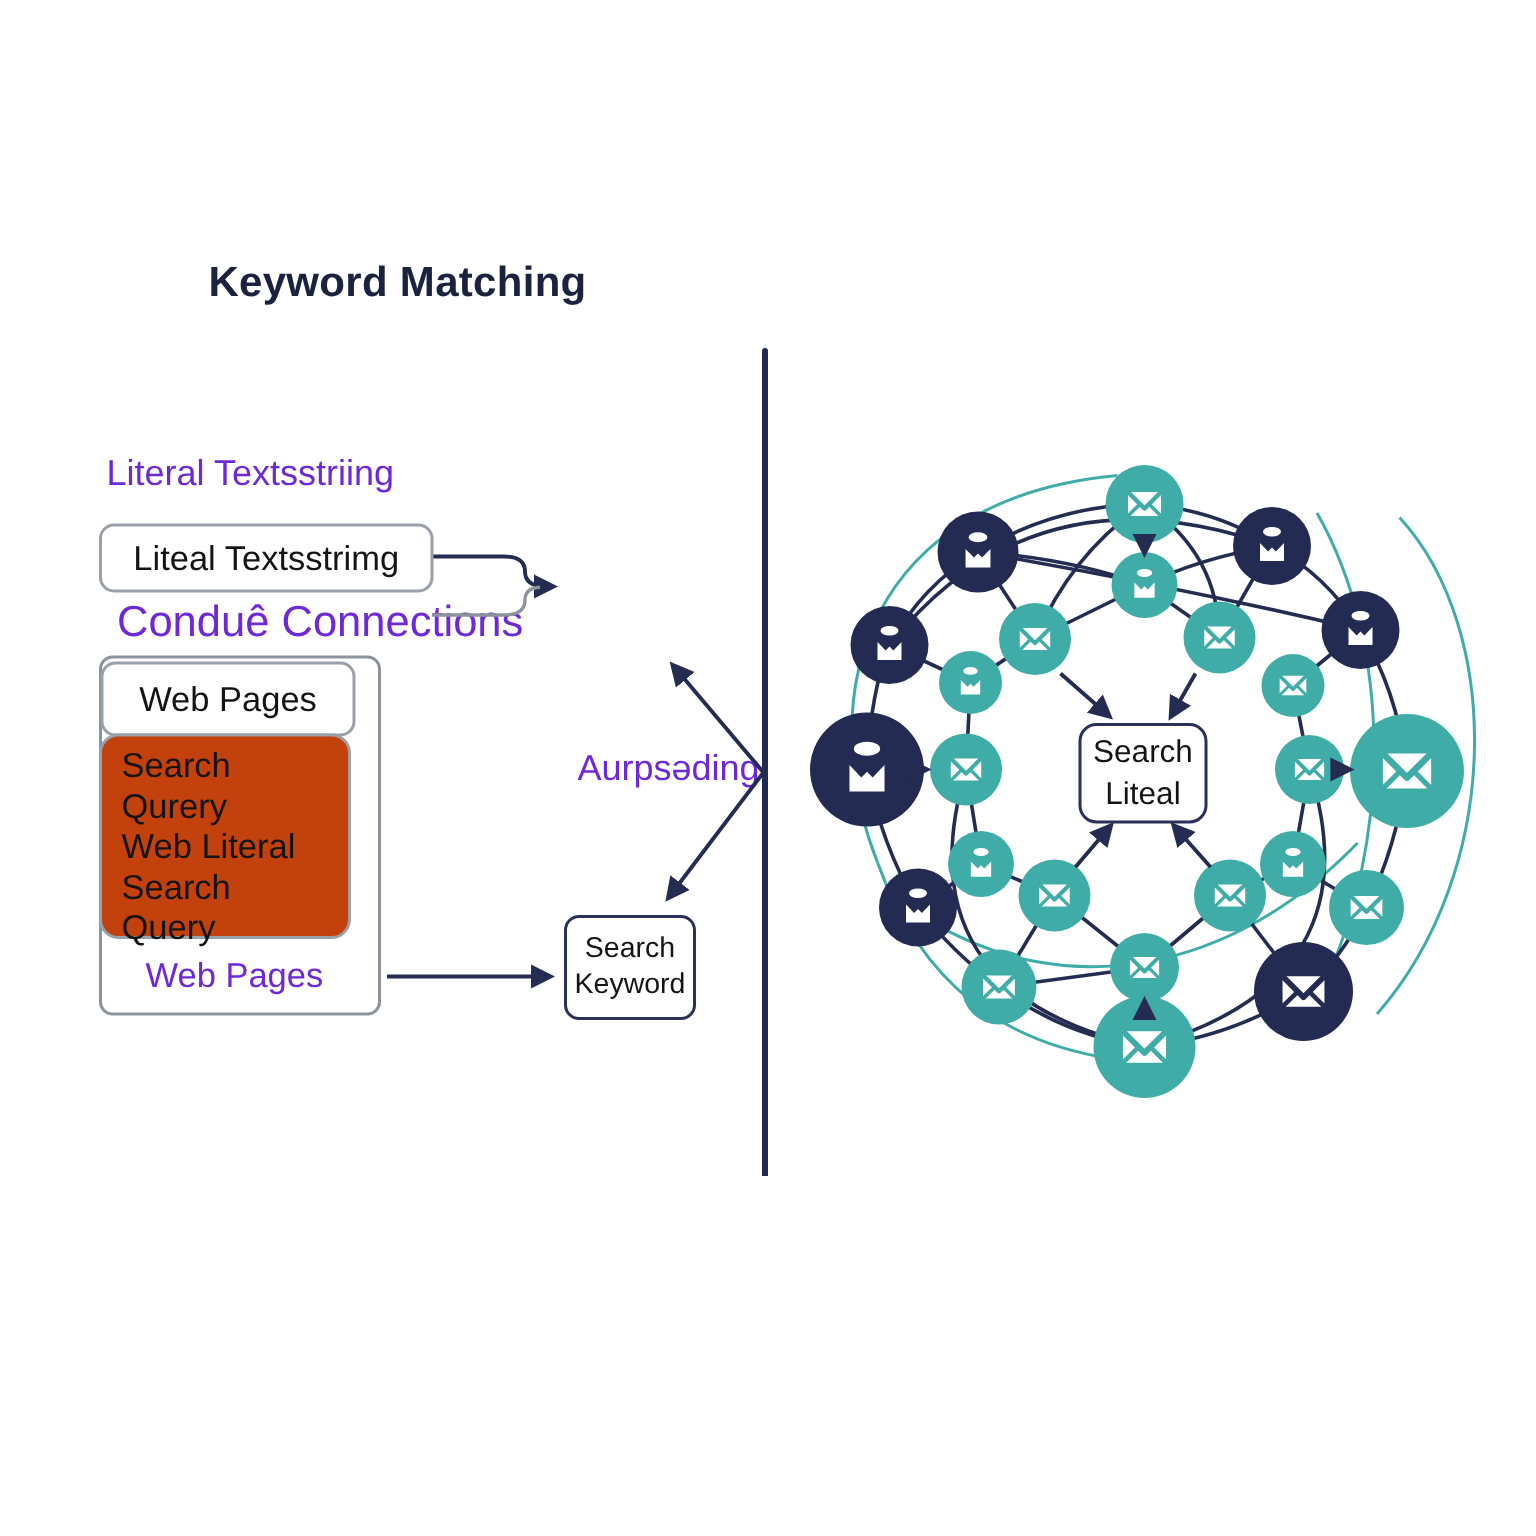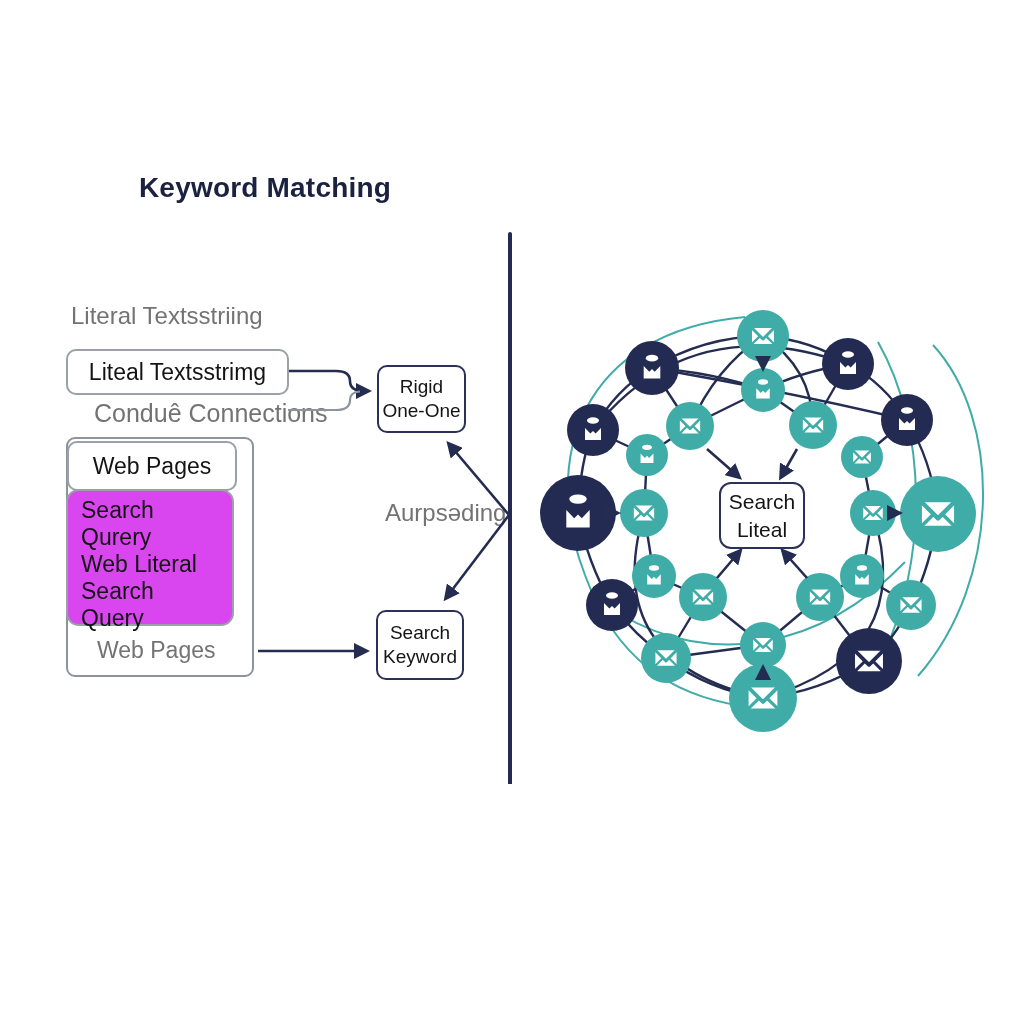--- a/index.html
+++ b/index.html
@@ -4,37 +4,37 @@
 <style>
   html,body{margin:0;padding:0;background:#ffffff;}
   #canvas{
     position:relative;width:1024px;height:784px;background:#ffffff;overflow:hidden;
     font-family:"Liberation Sans", sans-serif;color:#141414;
   }
   .abs{position:absolute;}
   .title{
     font-size:28px;font-weight:700;color:#1b2240;text-align:center;letter-spacing:0.2px;
   }
-  .plain-label{font-size:24px;color:#737373;}
+  .plain-label{font-size:24px;color:#6d28d9;}
   .gray-box{
     background:#fff;border:2px solid #9aa0a8;border-radius:10px;
     display:flex;align-items:center;justify-content:center;
     font-size:23px;color:#141414;z-index:2;
   }
   .outer-box{
     background:transparent;border:2px solid #8d939c;border-radius:9px;z-index:1;
   }
   .navy-box{
     background:#fff;border:2.5px solid #2a3158;border-radius:10px;
     display:flex;flex-direction:column;align-items:center;justify-content:center;
     font-size:19px;line-height:1.25;color:#141414;text-align:center;z-index:3;
   }
   .list-col{
     display:flex;flex-direction:column;justify-content:space-around;
-    padding:6px 16px 6px 13px;box-sizing:border-box;font-size:23px;z-index:2;background:#d946ef;
+    padding:6px 16px 6px 13px;box-sizing:border-box;font-size:23px;z-index:2;background:#c2410c;
   }
   .divider{background:#232b52;z-index:2;border-radius:2px;}
   #net-svg{position:absolute;left:0;top:0;width:1024px;height:1024px;z-index:1;}
   .center-graph-box{
     font-size:21px;line-height:1.3;z-index:3;
   }
 </style>
 </head>
 <body>
 
@@ -289,38 +289,34 @@
       <path d="M288,410 H336 Q350,410 350,400 Q350,392 360,391.5" fill="none" stroke="#8d939c" stroke-width="2.2"></path>
       <path d="M258,651 H366" fill="none" stroke="#242c52" stroke-width="2.6" marker-end="url(#ah)"></path>
       <path d="M509,515 L449,444" fill="none" stroke="#242c52" stroke-width="2.6" marker-end="url(#ah)"></path>
       <path d="M509,515 L446,598" fill="none" stroke="#242c52" stroke-width="2.6" marker-end="url(#ah)"></path>
     </svg>
 
   <div class="abs plain-label" style="left:71px;top:302px;">Literal Textsstriing</div>
 
   <div class="abs gray-box" style="left:66px;top:349px;width:219px;height:42px;">Liteal Textsstrimg</div>
 
-  <div class="abs plain-label" style="left:94px;top:399px;font-size:25px;">Conduê Connections</div>
+  <div class="abs plain-label" style="left:78px;top:399px;font-size:29px;">Conduê Connections</div>
 
   <div class="abs outer-box" style="left:66px;top:437px;width:184px;height:236px;"></div>
 
   <div class="abs gray-box" style="left:67px;top:441px;width:166px;height:46px;">Web Pages</div>
 
   <div class="abs gray-box list-col" style="left:66px;top:489px;width:168px;height:137px;border-radius:13px;justify-content:space-around;align-items:flex-start;">
     <div>Search Qurery</div>
     <div>Web Literal</div>
     <div>Search Query</div>
   </div>
 
   <div class="abs plain-label" style="left:97px;top:637px;font-size:23px;z-index:2;">Web Pages</div>
 
-  <div class="abs navy-box" style="left:377px;top:365px;width:85px;height:64px;">
-    <div>Rigid</div>
-    <div>One-One</div>
-  </div>
 
   <div class="abs plain-label" style="left:345px;top:499px;width:120px;text-align:center;margin-left:40px;">Aurpsəding</div>
 
   <div class="abs navy-box" style="left:376px;top:610px;width:84px;height:66px;">
     <div>Search</div>
     <div>Keyword</div>
   </div>
 
   <div class="abs navy-box center-graph-box" style="left:719px;top:482px;width:82px;height:63px;border-radius:12px;">
     <div>Search</div>

